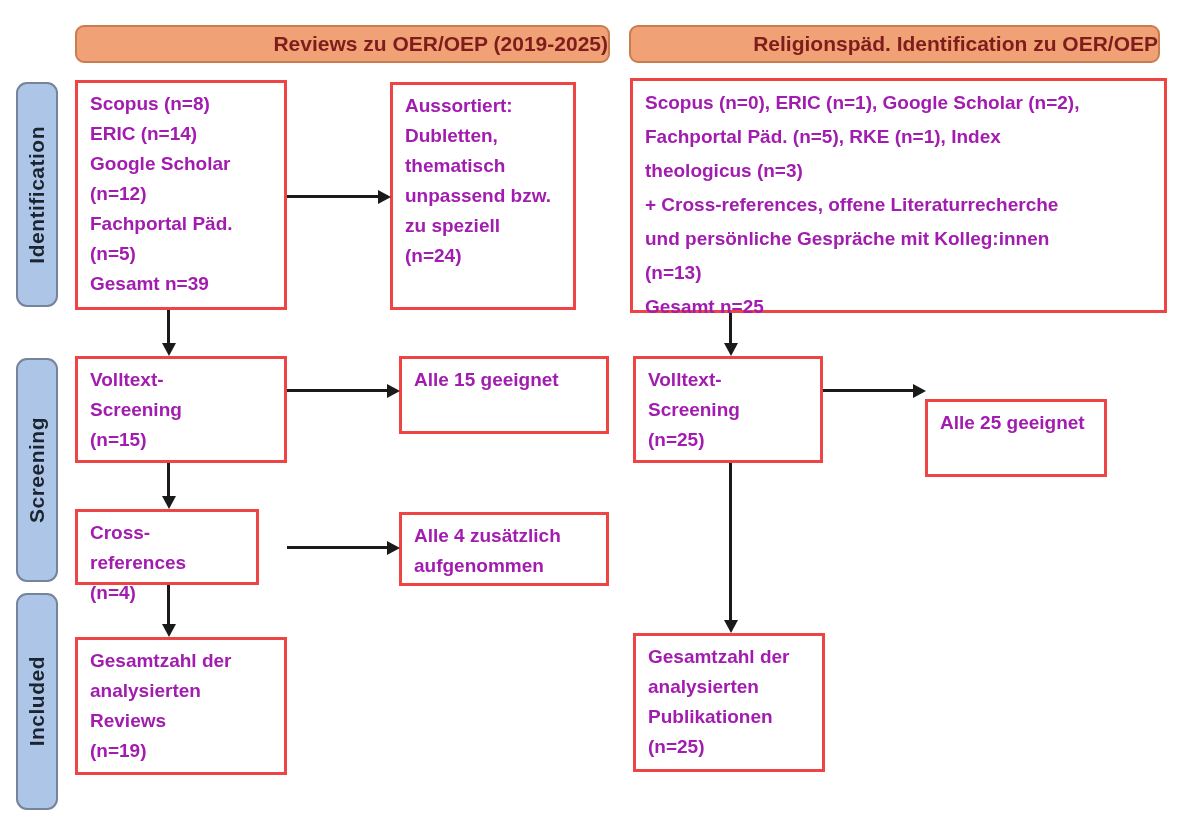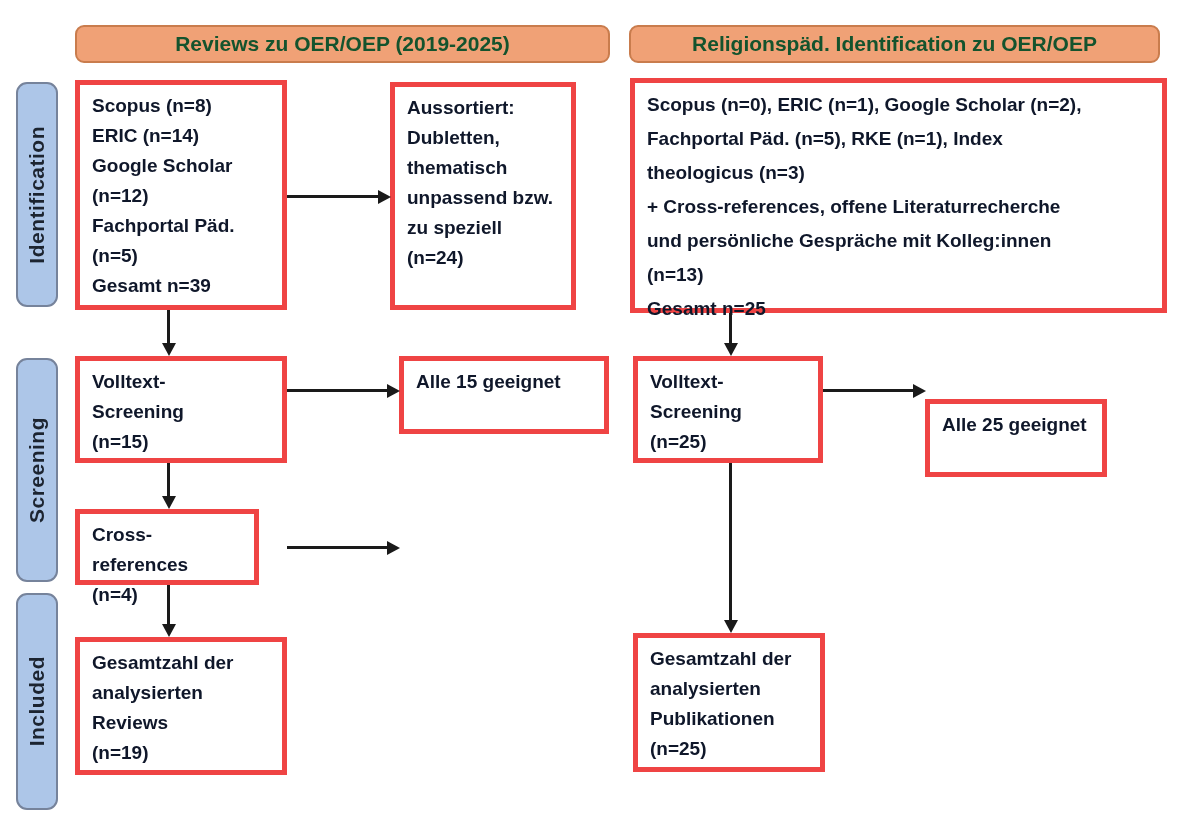--- a/index.html
+++ b/index.html
@@ -8,22 +8,22 @@
     width:1182px; height:820px;
     background:#ffffff;
     font-family:"Liberation Sans", sans-serif;
     overflow:hidden;
   }
   .header {
     position:absolute;
     background:#F0A176;
     border:2px solid #C97C4D;
     border-radius:9px;
-    display:flex; align-items:center; justify-content:center;
-    font-weight:700; font-size:21px; color:#14532d;
+    display:flex; align-items:center; justify-content:flex-end;
+    font-weight:700; font-size:21px; color:#7f1d1d;
     box-sizing:border-box;
     text-align:center;
   }
   .stage-tab {
     position:absolute;
     background:#ADC6E8;
     border:2px solid #76839B;
     border-radius:11px;
     display:flex; align-items:center; justify-content:center;
     box-sizing:border-box;
@@ -31,24 +31,24 @@
   .stage-tab .vtext {
     writing-mode:vertical-rl;
     transform:rotate(180deg);
     font-weight:700; font-size:21px; color:#1C2430;
     letter-spacing:0.5px;
     white-space:nowrap;
   }
   .node {
     position:absolute;
     background:#ffffff;
-    border:5px solid #ef4444;
+    border:3px solid #ef4444;
     box-sizing:border-box;
     padding:6px 10px 21px 12px;
-    font-size:19px; font-weight:700; color:#0f172a;
+    font-size:19px; font-weight:700; color:#a21caf;
     line-height:30px;
     white-space:pre-line;
   }
   .node.wide { line-height:34px; padding-top:5px; }
   .h-line, .v-line { position:absolute; background:#1A1A1A; }
   .h-line { height:3px; }
   .v-line { width:3px; }
   .arrow-right {
     position:absolute; width:0; height:0;
     border-top:7px solid transparent;
@@ -96,20 +96,22 @@
 thematisch
 unpassend bzw.
 zu speziell
 (n=24)</div>
   <div class="node" style="left:75px; top:356px; width:212px; height:107px;">Volltext-
 Screening
 (n=15)</div>
   <div class="node" style="left:399px; top:356px; width:210px; height:78px;">Alle 15 geeignet</div>
   <div class="node" style="left:75px; top:509px; width:184px; height:76px;">Cross-references
 (n=4)</div>
+  <div class="node" style="left:399px; top:512px; width:210px; height:74px;">Alle 4 zusätzlich
+aufgenommen</div>
   <div class="node" style="left:75px; top:637px; width:212px; height:138px;">Gesamtzahl der
 analysierten
 Reviews
 (n=19)</div>
 
   <div class="node wide" style="left:630px; top:78px; width:537px; height:235px;">Scopus (n=0), ERIC (n=1), Google Scholar (n=2),
 Fachportal Päd. (n=5), RKE (n=1), Index
 theologicus (n=3)
 + Cross-references, offene Literaturrecherche
 und persönliche Gespräche mit Kolleg:innen

